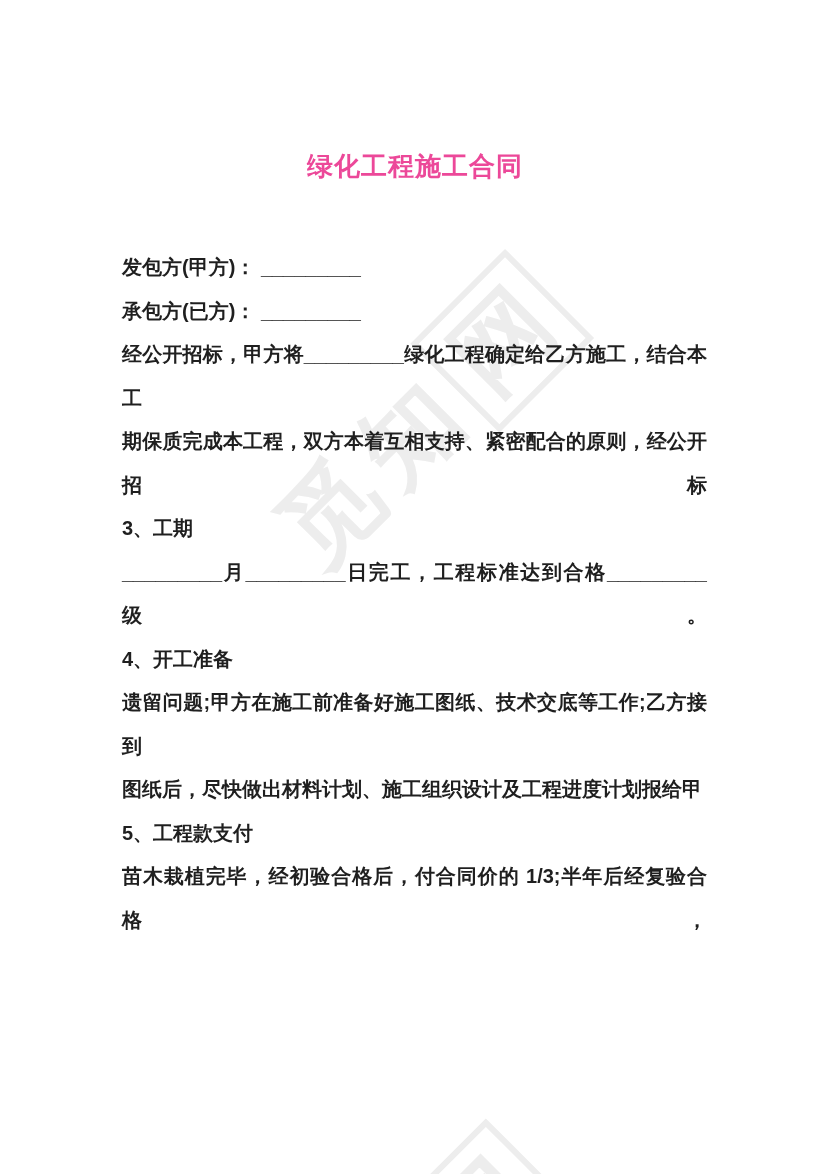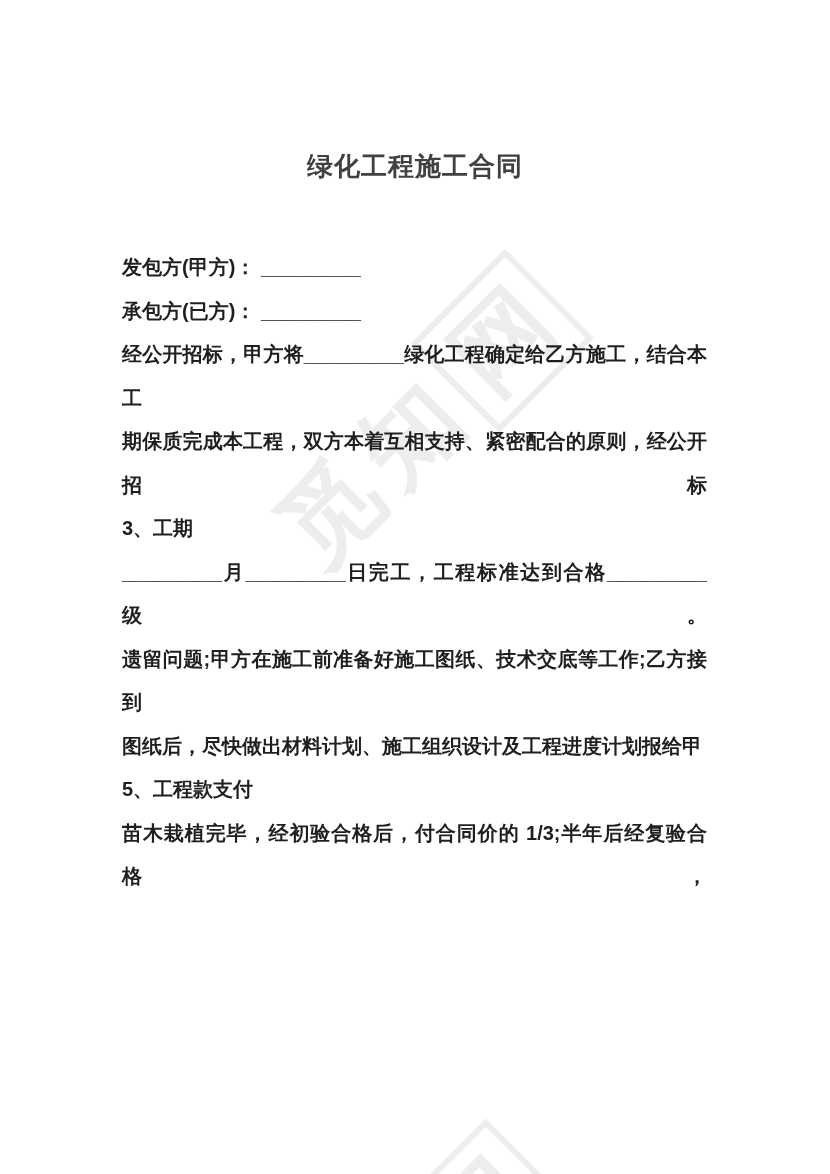--- a/index.html
+++ b/index.html
@@ -43,21 +43,21 @@
   
   .doc-title {
     position: relative;
     z-index: 2;
     margin-top: 146px;
     text-align: center;
     font-size: 26px;
     line-height: 40px;
     font-weight: 800;
     letter-spacing: 1px;
-    color: #404040;
+    color: #ec4899;
   }
   .doc-body {
     position: relative;
     z-index: 2;
     margin: 60px 123px 0 122px;
     color: #1f1f1f;
     font-size: 20px;
     font-weight: 600;
     line-height: 43.5px;
   }
@@ -84,20 +84,21 @@
 
   <h1 class="doc-title">绿化工程施工合同</h1>
 
   <div class="doc-body">
     <p class="line">发包方(甲方)： _________</p>
     <p class="line">承包方(已方)： _________</p>
     <p class="line stretch">经公开招标，甲方将_________绿化工程确定给乙方施工，结合本工</p>
     <p class="line stretch">期保质完成本工程，双方本着互相支持、紧密配合的原则，经公开招标</p>
     <p class="line">3、工期</p>
     <p class="line stretch">_________月_________日完工，工程标准达到合格_________级。</p>
+    <p class="line">4、开工准备</p>
     <p class="line stretch">遗留问题;甲方在施工前准备好施工图纸、技术交底等工作;乙方接到</p>
     <p class="line">图纸后，尽快做出材料计划、施工组织设计及工程进度计划报给甲</p>
     <p class="line">5、工程款支付</p>
     <p class="line stretch">苗木栽植完毕，经初验合格后，付合同价的 1/3;半年后经复验合格，</p>
 
   </div>
 
 </div>
 
 </body></html>

